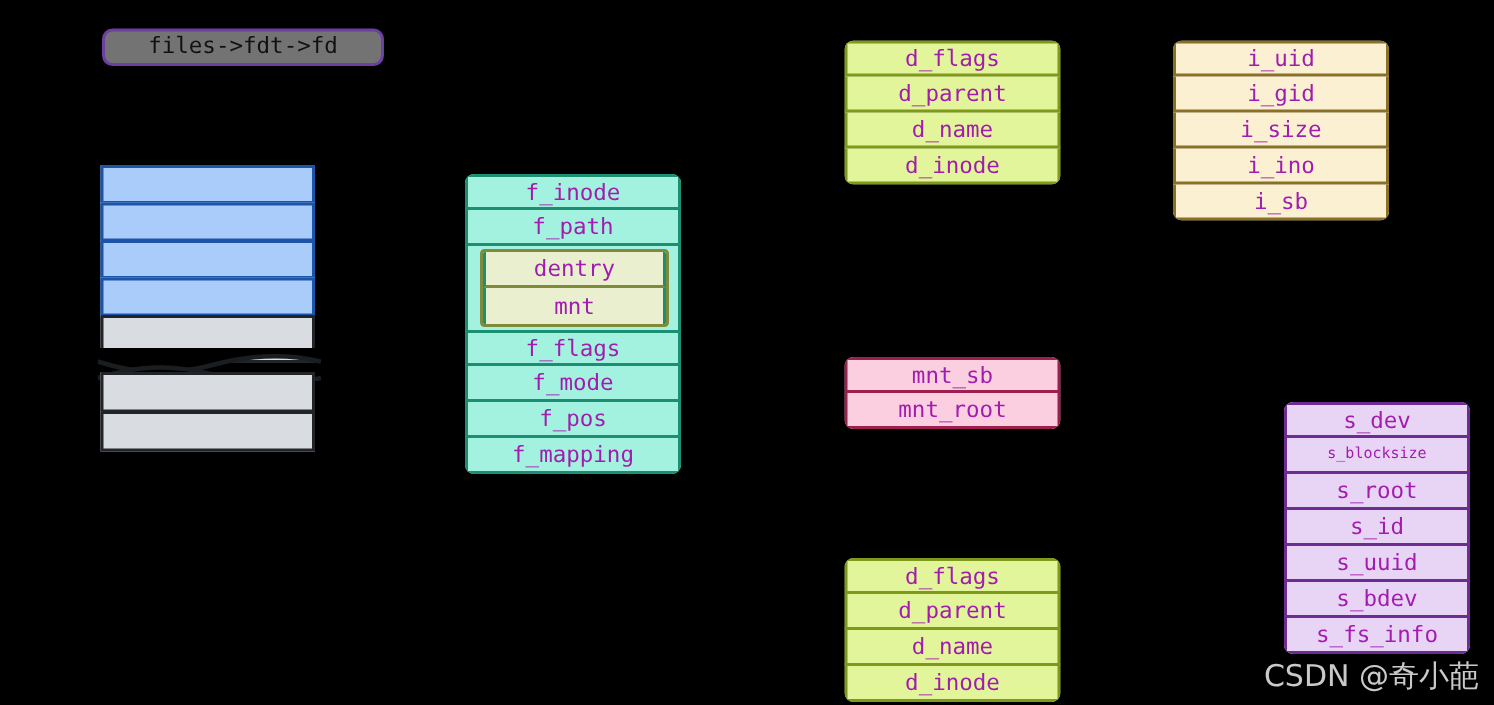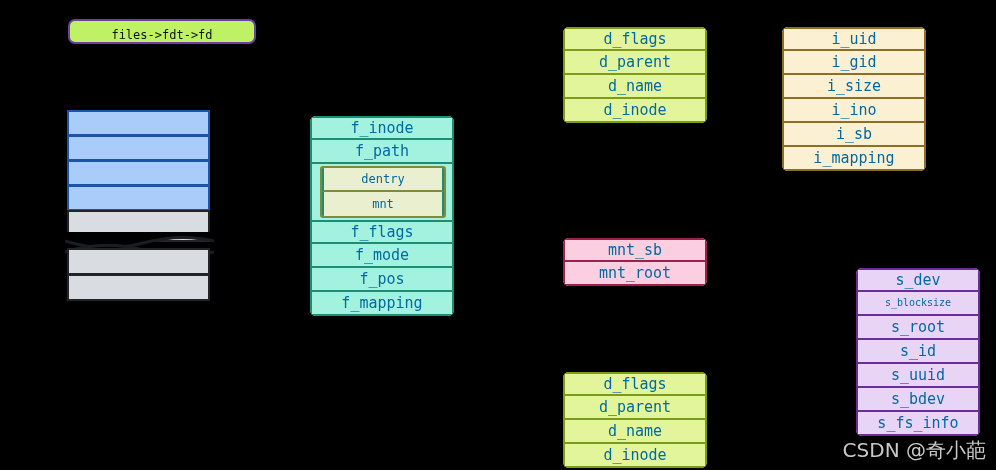--- a/index.html
+++ b/index.html
@@ -29,42 +29,42 @@
     box-sizing: border-box;
     border-radius: 6px;
     overflow: hidden;
   }
   .struct-box .field {
     box-sizing: border-box;
     text-align: center;
     font-size: 15px;
     line-height: 1;
     letter-spacing: 0px;
-    color: #0369a1;
+    color: #a21caf;
     white-space: nowrap;
     display: flex;
     align-items: center;
     justify-content: center;
   }
 
   
   .tag-box {
     position: absolute;
     left: 68px;
     top: 19px;
     width: 188px;
     height: 25px;
     box-sizing: border-box;
-    background: #bef264;
+    background: #737373;
     border: 2px solid #6d3fa0;
     border-radius: 7px;
     display: flex;
-    align-items: flex-end;
+    align-items: flex-start;
     justify-content: center;
-    font-size: 12px;
+    font-size: 15px;
     color: #111111;
     white-space: nowrap;
   }
 
   
   .fd-array {
     position: absolute;
     left: 67px;
     top: 110px;
     width: 143px;
@@ -116,21 +116,21 @@
   }
   .nested-box {
     border: 2px solid #7f8a3a;
     border-radius: 3px;
     overflow: hidden;
   }
   .nested-box .field {
     background: #e9efcf;
     border-bottom: 2px solid #7f8a3a;
     height: 24px;
-    font-size: 12px;
+    font-size: 15px;
   }
   .nested-box .field:last-child { border-bottom: 0; }
 
   
   .box-dentry .field {
     background: #e3f59a;
     border: 2px solid #7d9a18;
     border-top-width: 0;
     height: 24px;
   }
@@ -230,21 +230,20 @@
     <div class="field">d_name</div>
     <div class="field">d_inode</div>
   </div>
 
   <div class="struct-box box-inode">
     <div class="field first">i_uid</div>
     <div class="field">i_gid</div>
     <div class="field">i_size</div>
     <div class="field">i_ino</div>
     <div class="field">i_sb</div>
-    <div class="field">i_mapping</div>
   </div>
 
   <div class="struct-box box-mount">
     <div class="field first">mnt_sb</div>
     <div class="field">mnt_root</div>
   </div>
 
   <div class="struct-box box-sb">
     <div class="field first">s_dev</div>
     <div class="field small">s_blocksize</div>

